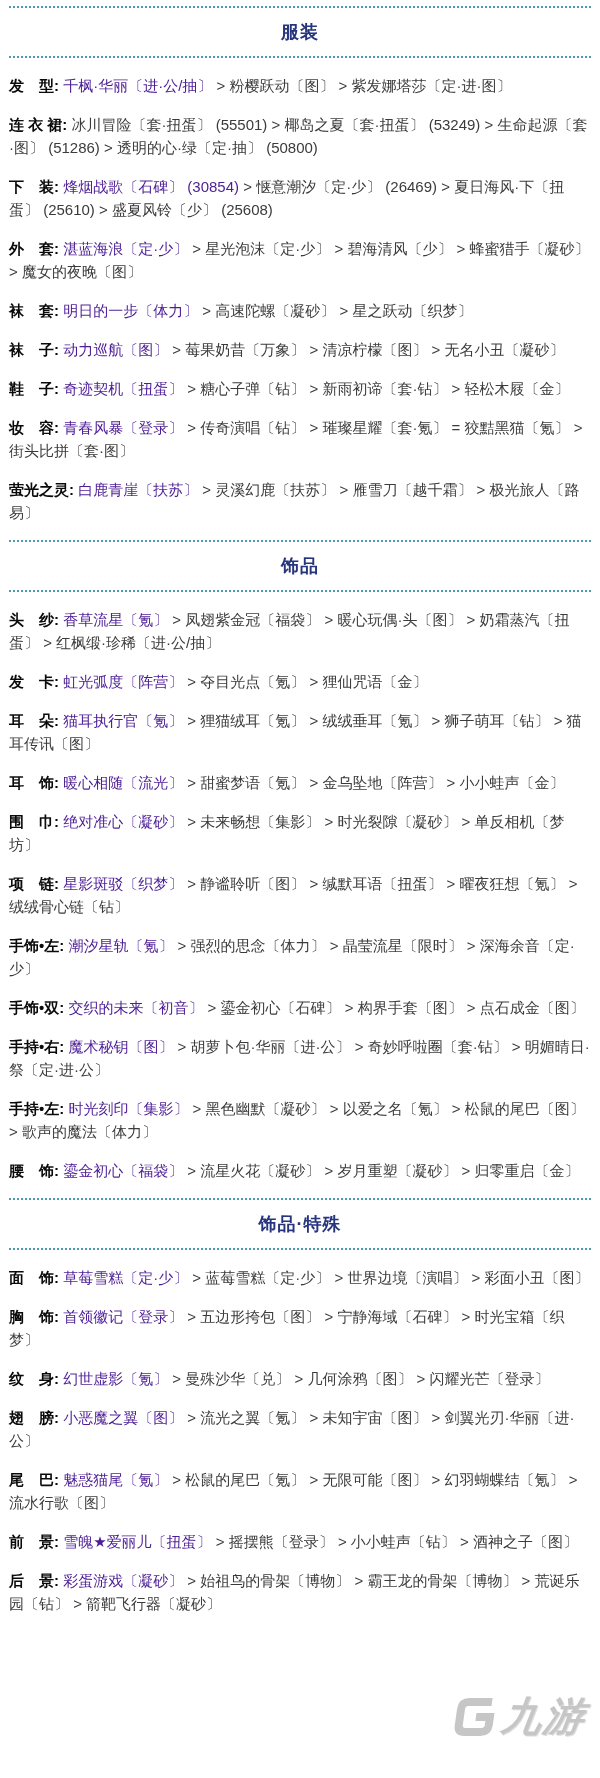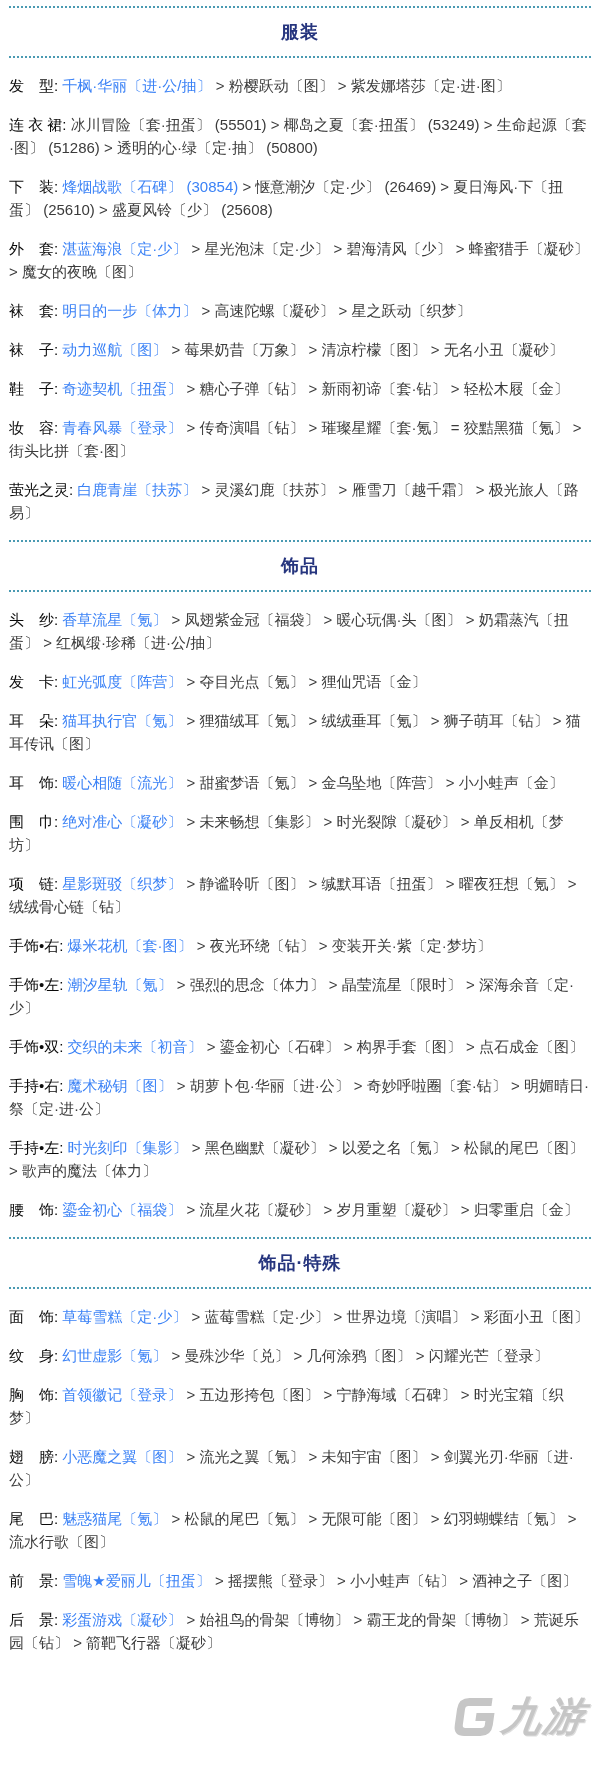--- a/index.html
+++ b/index.html
@@ -10,22 +10,22 @@
   .page{padding:4px 9px 8px 9px;position:relative;}
   .dotted{height:0;border-top:2px dotted #4a9ab2;margin:2px 0;}
   .sec-title{
     color:#26357e;font-weight:bold;font-size:18px;text-align:center;
     margin:12px 0;letter-spacing:1px;
   }
   .row{
     font-size:15px;line-height:23px;margin:16px 0;color:#3b3b3b;
     word-break:break-all;
   }
-  .label{font-weight:normal;color:#0a0a0a;}
-  .link{color:#3b82f6;cursor:pointer;}
+  .label{font-weight:bold;color:#0a0a0a;}
+  .link{color:#4c1d95;cursor:pointer;}
   .itm{color:#3b3b3b;}
   .sep{color:#3b3b3b;}
   .halo{
     position:absolute;right:0;bottom:0;width:280px;height:140px;
     background:radial-gradient(ellipse at 60% 55%,rgba(255,255,255,0.97) 45%,rgba(255,255,255,0) 78%);
     pointer-events:none;
   }
   .watermark{
     position:absolute;right:14px;bottom:34px;display:flex;align-items:center;gap:4px;
     color:#c6c6c6;transform:skewX(-8deg);user-select:none;
@@ -55,32 +55,31 @@
       <p class="row"><span class="label">萤光之灵: </span><span class="link">白鹿青崖〔扶苏〕</span><span class="sep"> &gt; </span><span class="itm">灵溪幻鹿〔扶苏〕</span><span class="sep"> &gt; </span><span class="itm">雁雪刀〔越千霜〕</span><span class="sep"> &gt; </span><span class="itm">极光旅人〔路易〕</span></p>
       <div class="dotted"></div>
       <div class="sec-title">饰品</div>
       <div class="dotted"></div>
       <p class="row"><span class="label">头　纱: </span><span class="link">香草流星〔氪〕</span><span class="sep"> &gt; </span><span class="itm">凤翅紫金冠〔福袋〕</span><span class="sep"> &gt; </span><span class="itm">暖心玩偶·头〔图〕</span><span class="sep"> &gt; </span><span class="itm">奶霜蒸汽〔扭蛋〕</span><span class="sep"> &gt; </span><span class="itm">红枫缎·珍稀〔进·公/抽〕</span></p>
       <p class="row"><span class="label">发　卡: </span><span class="link">虹光弧度〔阵营〕</span><span class="sep"> &gt; </span><span class="itm">夺目光点〔氪〕</span><span class="sep"> &gt; </span><span class="itm">狸仙咒语〔金〕</span></p>
       <p class="row"><span class="label">耳　朵: </span><span class="link">猫耳执行官〔氪〕</span><span class="sep"> &gt; </span><span class="itm">狸猫绒耳〔氪〕</span><span class="sep"> &gt; </span><span class="itm">绒绒垂耳〔氪〕</span><span class="sep"> &gt; </span><span class="itm">狮子萌耳〔钻〕</span><span class="sep"> &gt; </span><span class="itm">猫耳传讯〔图〕</span></p>
       <p class="row"><span class="label">耳　饰: </span><span class="link">暖心相随〔流光〕</span><span class="sep"> &gt; </span><span class="itm">甜蜜梦语〔氪〕</span><span class="sep"> &gt; </span><span class="itm">金乌坠地〔阵营〕</span><span class="sep"> &gt; </span><span class="itm">小小蛙声〔金〕</span></p>
       <p class="row"><span class="label">围　巾: </span><span class="link">绝对准心〔凝砂〕</span><span class="sep"> &gt; </span><span class="itm">未来畅想〔集影〕</span><span class="sep"> &gt; </span><span class="itm">时光裂隙〔凝砂〕</span><span class="sep"> &gt; </span><span class="itm">单反相机〔梦坊〕</span></p>
       <p class="row"><span class="label">项　链: </span><span class="link">星影斑驳〔织梦〕</span><span class="sep"> &gt; </span><span class="itm">静谧聆听〔图〕</span><span class="sep"> &gt; </span><span class="itm">缄默耳语〔扭蛋〕</span><span class="sep"> &gt; </span><span class="itm">曜夜狂想〔氪〕</span><span class="sep"> &gt; </span><span class="itm">绒绒骨心链〔钻〕</span></p>
-      <p class="row"><span class="label">手饰•右: </span><span class="link">爆米花机〔套·图〕</span><span class="sep"> &gt; </span><span class="itm">夜光环绕〔钻〕</span><span class="sep"> &gt; </span><span class="itm">变装开关·紫〔定·梦坊〕</span></p>
       <p class="row"><span class="label">手饰•左: </span><span class="link">潮汐星轨〔氪〕</span><span class="sep"> &gt; </span><span class="itm">强烈的思念〔体力〕</span><span class="sep"> &gt; </span><span class="itm">晶莹流星〔限时〕</span><span class="sep"> &gt; </span><span class="itm">深海余音〔定·少〕</span></p>
       <p class="row"><span class="label">手饰•双: </span><span class="link">交织的未来〔初音〕</span><span class="sep"> &gt; </span><span class="itm">鎏金初心〔石碑〕</span><span class="sep"> &gt; </span><span class="itm">构界手套〔图〕</span><span class="sep"> &gt; </span><span class="itm">点石成金〔图〕</span></p>
       <p class="row"><span class="label">手持•右: </span><span class="link">魔术秘钥〔图〕</span><span class="sep"> &gt; </span><span class="itm">胡萝卜包·华丽〔进·公〕</span><span class="sep"> &gt; </span><span class="itm">奇妙呼啦圈〔套·钻〕</span><span class="sep"> &gt; </span><span class="itm">明媚晴日·祭〔定·进·公〕</span></p>
       <p class="row"><span class="label">手持•左: </span><span class="link">时光刻印〔集影〕</span><span class="sep"> &gt; </span><span class="itm">黑色幽默〔凝砂〕</span><span class="sep"> &gt; </span><span class="itm">以爱之名〔氪〕</span><span class="sep"> &gt; </span><span class="itm">松鼠的尾巴〔图〕</span><span class="sep"> &gt; </span><span class="itm">歌声的魔法〔体力〕</span></p>
       <p class="row"><span class="label">腰　饰: </span><span class="link">鎏金初心〔福袋〕</span><span class="sep"> &gt; </span><span class="itm">流星火花〔凝砂〕</span><span class="sep"> &gt; </span><span class="itm">岁月重塑〔凝砂〕</span><span class="sep"> &gt; </span><span class="itm">归零重启〔金〕</span></p>
       <div class="dotted"></div>
       <div class="sec-title">饰品·特殊</div>
       <div class="dotted"></div>
       <p class="row"><span class="label">面　饰: </span><span class="link">草莓雪糕〔定·少〕</span><span class="sep"> &gt; </span><span class="itm">蓝莓雪糕〔定·少〕</span><span class="sep"> &gt; </span><span class="itm">世界边境〔演唱〕</span><span class="sep"> &gt; </span><span class="itm">彩面小丑〔图〕</span></p>
+      <p class="row"><span class="label">胸　饰: </span><span class="link">首领徽记〔登录〕</span><span class="sep"> &gt; </span><span class="itm">五边形挎包〔图〕</span><span class="sep"> &gt; </span><span class="itm">宁静海域〔石碑〕</span><span class="sep"> &gt; </span><span class="itm">时光宝箱〔织梦〕</span></p>
       <p class="row"><span class="label">纹　身: </span><span class="link">幻世虚影〔氪〕</span><span class="sep"> &gt; </span><span class="itm">曼殊沙华〔兑〕</span><span class="sep"> &gt; </span><span class="itm">几何涂鸦〔图〕</span><span class="sep"> &gt; </span><span class="itm">闪耀光芒〔登录〕</span></p>
-      <p class="row"><span class="label">胸　饰: </span><span class="link">首领徽记〔登录〕</span><span class="sep"> &gt; </span><span class="itm">五边形挎包〔图〕</span><span class="sep"> &gt; </span><span class="itm">宁静海域〔石碑〕</span><span class="sep"> &gt; </span><span class="itm">时光宝箱〔织梦〕</span></p>
       <p class="row"><span class="label">翅　膀: </span><span class="link">小恶魔之翼〔图〕</span><span class="sep"> &gt; </span><span class="itm">流光之翼〔氪〕</span><span class="sep"> &gt; </span><span class="itm">未知宇宙〔图〕</span><span class="sep"> &gt; </span><span class="itm">剑翼光刃·华丽〔进·公〕</span></p>
       <p class="row"><span class="label">尾　巴: </span><span class="link">魅惑猫尾〔氪〕</span><span class="sep"> &gt; </span><span class="itm">松鼠的尾巴〔氪〕</span><span class="sep"> &gt; </span><span class="itm">无限可能〔图〕</span><span class="sep"> &gt; </span><span class="itm">幻羽蝴蝶结〔氪〕</span><span class="sep"> &gt; </span><span class="itm">流水行歌〔图〕</span></p>
       <p class="row"><span class="label">前　景: </span><span class="link">雪魄★爱丽儿〔扭蛋〕</span><span class="sep"> &gt; </span><span class="itm">摇摆熊〔登录〕</span><span class="sep"> &gt; </span><span class="itm">小小蛙声〔钻〕</span><span class="sep"> &gt; </span><span class="itm">酒神之子〔图〕</span></p>
       <p class="row"><span class="label">后　景: </span><span class="link">彩蛋游戏〔凝砂〕</span><span class="sep"> &gt; </span><span class="itm">始祖鸟的骨架〔博物〕</span><span class="sep"> &gt; </span><span class="itm">霸王龙的骨架〔博物〕</span><span class="sep"> &gt; </span><span class="itm">荒诞乐园〔钻〕</span><span class="sep"> &gt; </span><span class="itm">箭靶飞行器〔凝砂〕</span></p>
     </div>
 </div>
 
 <div class="halo"></div>
 <div class="watermark">
   <svg class="wm-logo" width="46" height="46" viewBox="0 0 46 46">

